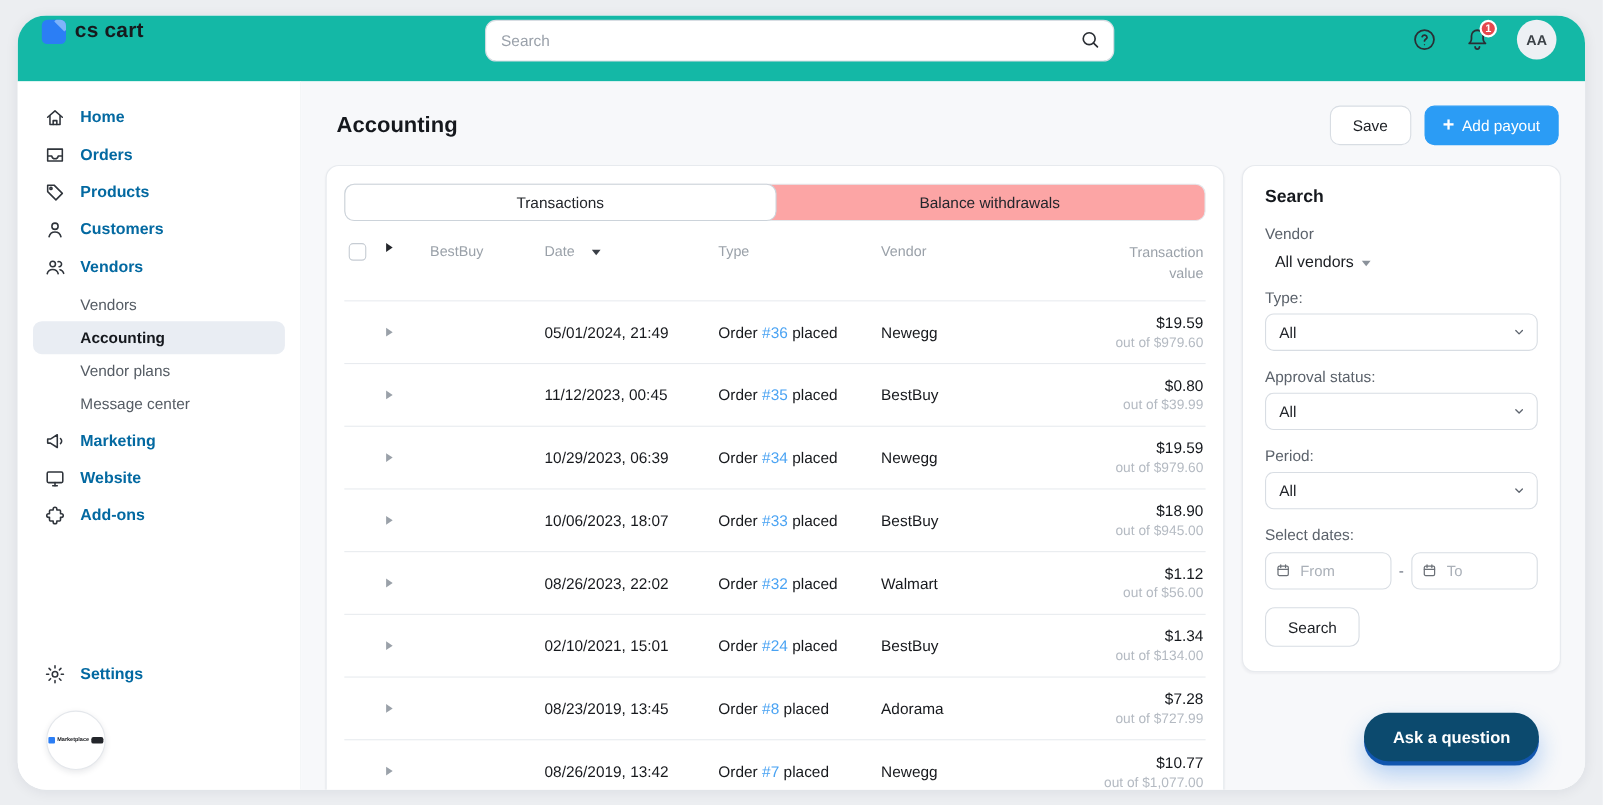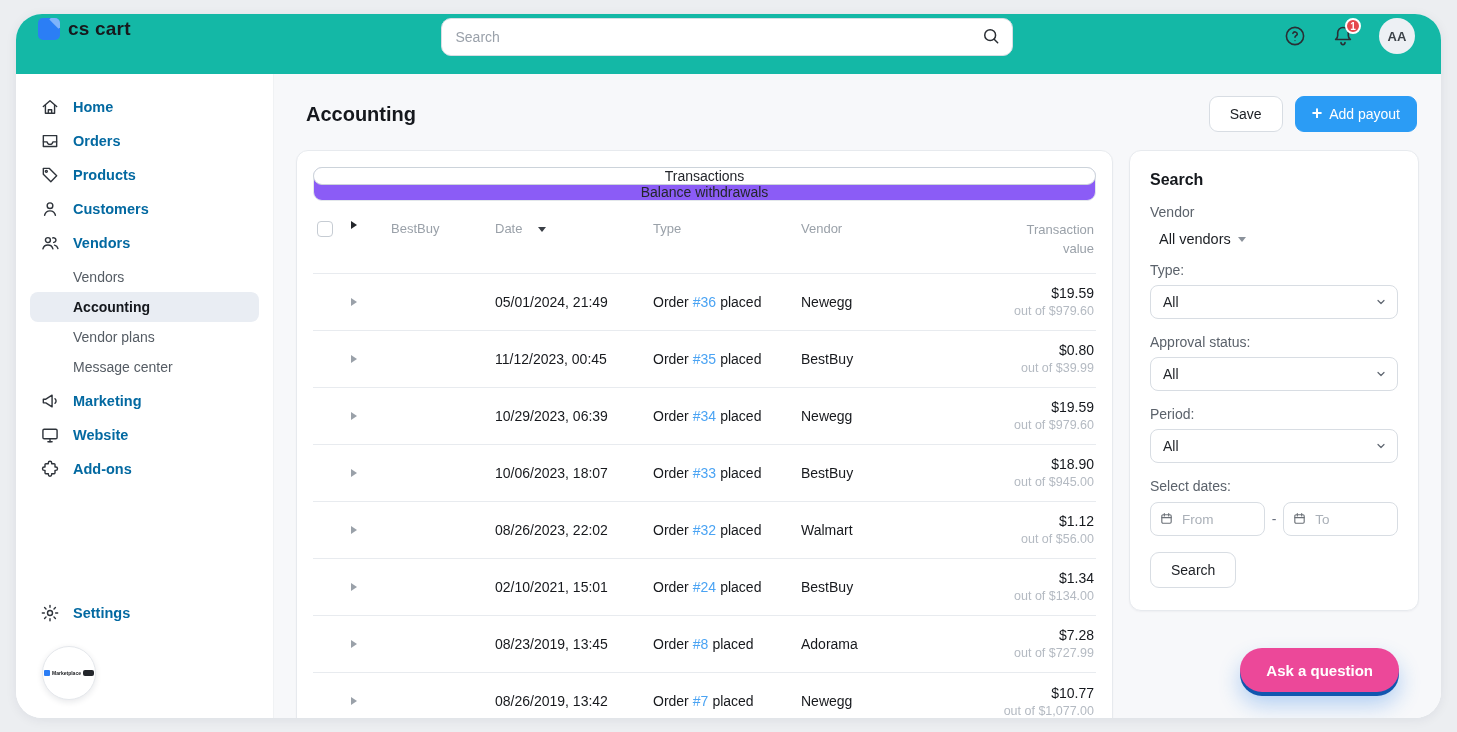--- a/index.html
+++ b/index.html
@@ -88,22 +88,22 @@
   .btn-primary { background:#2b9cf5; border:1px solid #2b9cf5; color:#fff; padding:0 16px; gap:7px; font-weight:500; }
   .plus-ic { font-size:18px; font-weight:600; line-height:1; margin-top:-2px; }
   .main-row { display:flex; gap:16px; margin-top:18px; align-items:flex-start; }
   .card {
     background:#fff; border:1px solid #e7eaee; border-radius:12px;
     box-shadow:0 1px 2px rgba(16,24,40,.04);
   }
   
   .table-card { flex:1; min-width:0; padding:16px 16px 0 16px; }
   .tabs {
-    display:flex; background:#8b5cf6; border:1px solid #e3e7eb;
-    border-radius:9px; height:34px; margin-bottom:4px;flex-direction:column;
+    display:flex; background:#fca5a5; border:1px solid #e3e7eb;
+    border-radius:9px; height:34px; margin-bottom:4px;
   }
   .tab {
     flex:1; display:flex; align-items:center; justify-content:center;
     font-size:14px; color:#23262b; cursor:pointer; border-radius:9px;
   }
   .tab.active { background:#fff; border:1px solid #ccd3da; margin:-1px; font-weight:500; }
   .tgrid { display:grid; grid-template-columns:34px 44px 104px 158px 148px 132px 1fr; align-items:center; }
   .thead { padding:16px 0 14px 0; color:#9aa1a9; font-size:13px; align-items:start; border-bottom:1px solid #e8ebef; }
   .thead .h-date { display:flex; align-items:center; gap:16px; color:#9aa1a9; cursor:pointer; }
   .sort-caret { width:0; height:0; border-left:4px solid transparent; border-right:4px solid transparent; border-top:5px solid #3a3f46; margin-top:1px; }
@@ -138,21 +138,21 @@
     width:100%; height:34px; border:1px solid #d8dde3; border-radius:8px;
     padding:0 8px 0 31px; font-size:13.5px; color:#23262b; outline:none; font-family:inherit;
   }
   .date-input::placeholder { color:#aab0b8; }
   .cal-ic { position:absolute; left:9px; top:9px; color:#6b7077; }
   .dash { color:#6b7280; font-size:14px; }
   .f-search-btn { margin-top:16px; }
   
   .ask-btn {
     position:absolute; right:42px; bottom:26px; height:44px; padding:0 26px;
-    background:#ec4899; color:#fff; font-size:15px; font-weight:600;
+    background:#0c4a6e; color:#fff; font-size:15px; font-weight:600;
     border:none; border-radius:23px; cursor:pointer; font-family:inherit;
     box-shadow:0 4px 0 #1156af, 0 12px 22px rgba(26,116,228,.32);
   }
 </style>
 </head>
 <body>
 
 <div class="frame">
 
   <header class="topbar">

